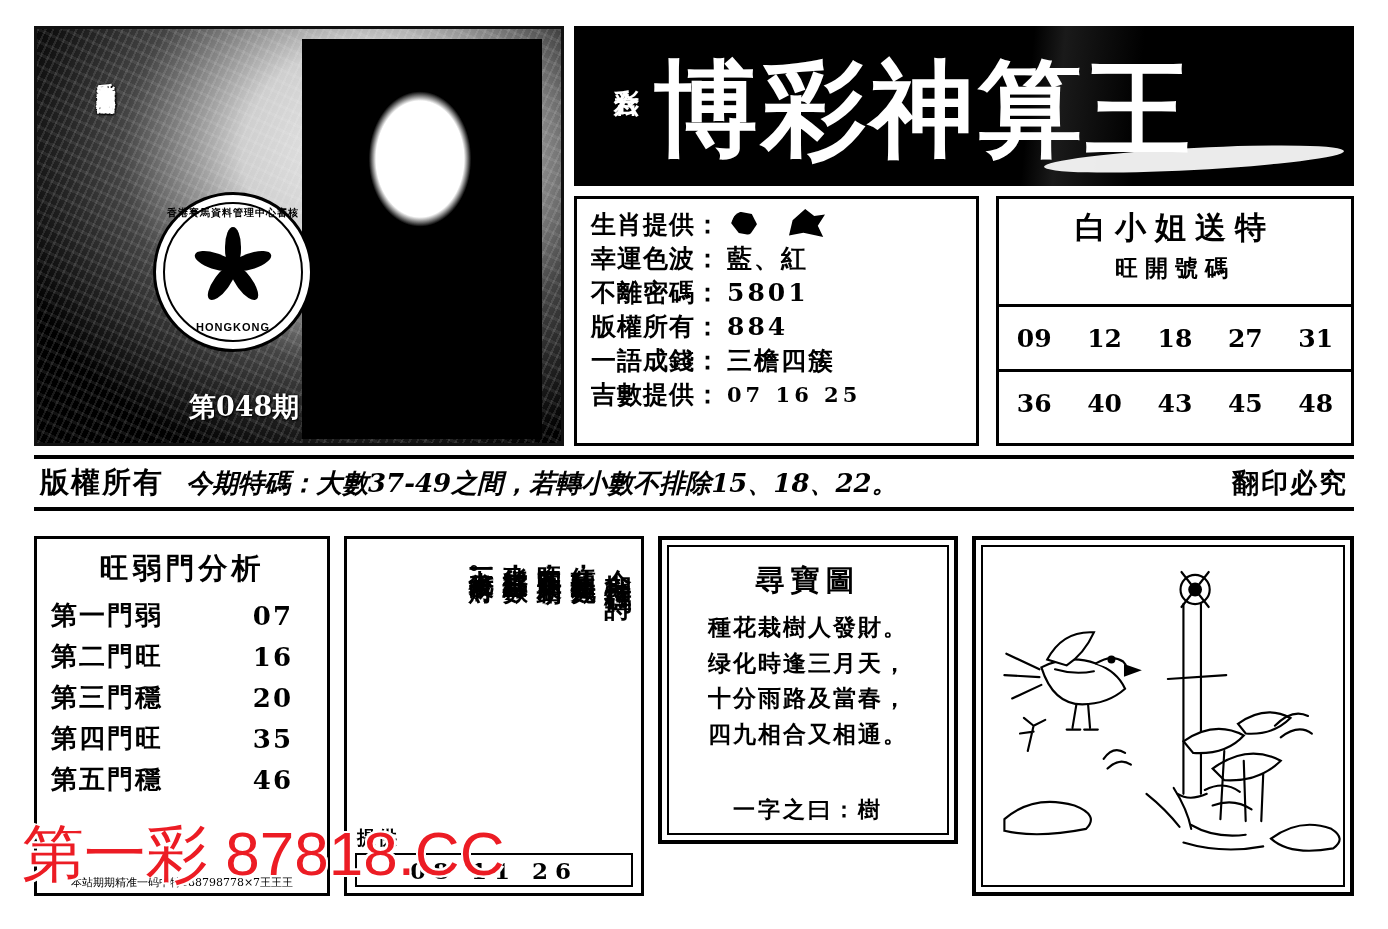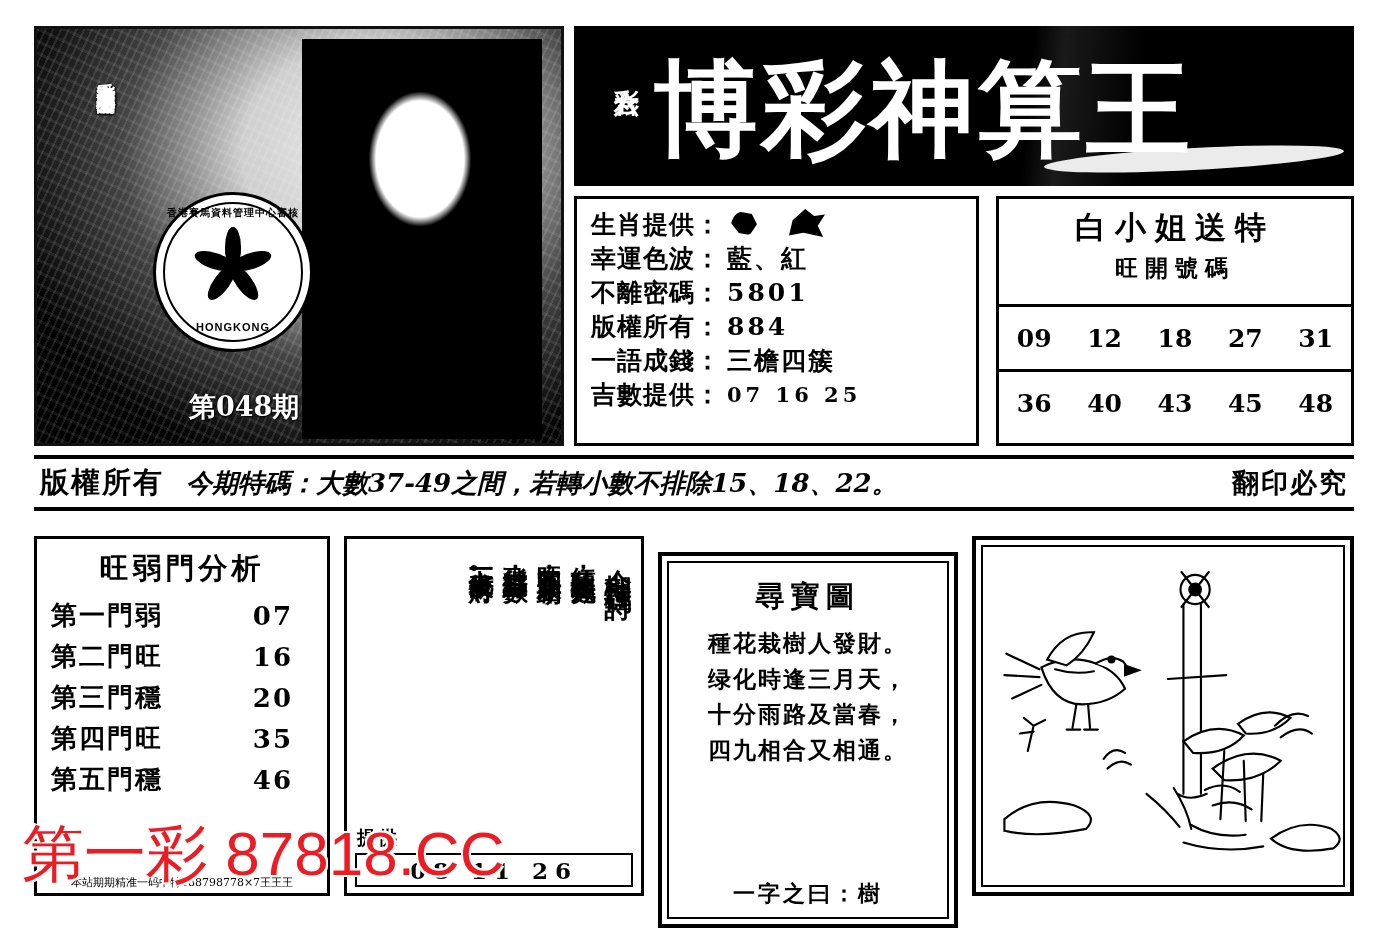--- a/index.html
+++ b/index.html
@@ -203,21 +203,21 @@
   .col-b .supply {
     position:absolute; left:10px; bottom:42px; font-size:19px; font-weight:bold; letter-spacing:2px;
   }
   .col-b .numbox {
     position:absolute; left:8px; right:8px; bottom:6px; height:34px;
     border:2px solid #000; display:flex; align-items:center; justify-content:center;
     font-size:23px; font-weight:bold; letter-spacing:7px; font-family:"DejaVu Serif",serif;
   }
 
   .col-c {
-    position:absolute; left:624px; top:16px; width:300px; height:376px;
+    position:absolute; left:624px; top:0; width:300px; height:308px;
     border:4px solid #000; background:#fff; padding:5px;
   }
   .col-c .inner { border:2px solid #000; height:100%; position:relative; padding:8px 6px; }
   .col-c .ttl {
     text-align:center; font-size:29px; font-weight:bold; letter-spacing:6px;
     padding:6px 0 8px;
   }
   .col-c .poem {
     text-align:center; font-size:23px; font-weight:bold; line-height:1.55; letter-spacing:2px;
   }

